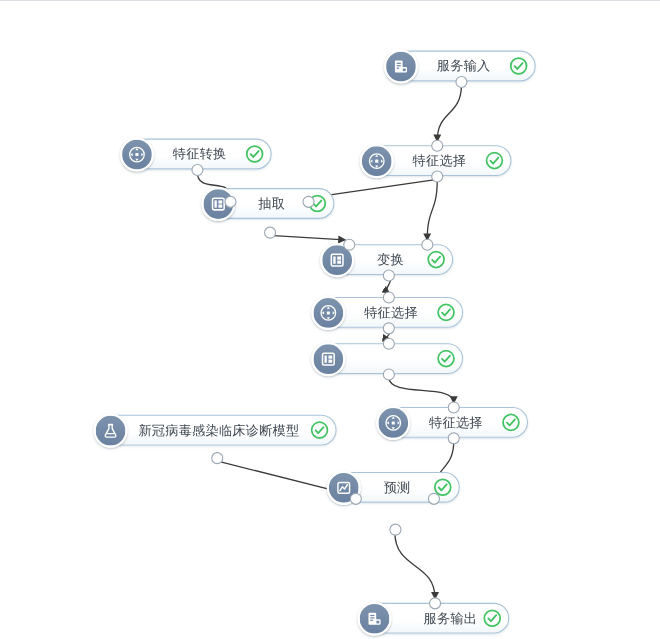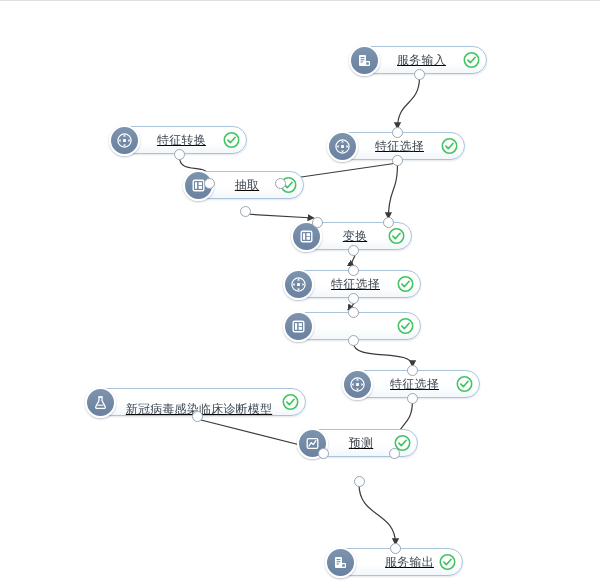--- a/index.html
+++ b/index.html
@@ -30,21 +30,20 @@
   .node {
     position: absolute;
     height: 28px;
     box-sizing: border-box;
     border: 1px solid #a9c4da;
     border-radius: 14px;
     background: linear-gradient(to bottom, #ffffff 0%, #ffffff 55%, #f3f7fa 100%);
     box-shadow: 0 1px 2px rgba(90,115,140,0.18);
     display: flex;
     align-items: center;
-    text-decoration: underline;
   }
   .node-icon {
     position: absolute;
     left: -4px;
     top: -2px;
     width: 31px;
     height: 31px;
     border-radius: 50%;
     background: linear-gradient(to bottom, #7d93ad 0%, #6a81a0 100%);
     border: 2px solid #ffffff;
@@ -249,21 +248,21 @@
           </svg>
         </div>
         <div class="node-label">特征选择</div>
         <div class="node-status" title="已完成"><svg viewBox="0 0 17 17" width="17" height="17">
             <circle cx="8.5" cy="8.5" r="7.2" fill="none" stroke="#43c463" stroke-width="1.6"></circle>
             <path d="M4.9 8.7 L7.3 11.2 L12.1 5.8" fill="none" stroke="#43c463" stroke-width="1.7" stroke-linecap="round" stroke-linejoin="round"></path>
           </svg></div>
       </div>
       <div class="port" style="left: 407px; top: 363.5px;"></div>
       <div class="port" style="left: 407px; top: 391.5px;"></div>
-      <div class="node" style="left: 88px; top: 387px; width: 218px; align-items: flex-end;">
+      <div class="node" style="left: 88px; top: 376px; width: 218px;">
         <div class="node-icon">
           <svg viewBox="0 0 17 17" width="17" height="17">
             <path d="M7 3 L10 3 L10 6.6 L13.2 12.6 A1.2 1.2 0 0 1 12.1 14.4 L4.9 14.4 A1.2 1.2 0 0 1 3.8 12.6 L7 6.6 Z" fill="none" stroke="#fff" stroke-width="1.25" stroke-linejoin="round"></path>
             <rect x="6.2" y="2.3" width="4.6" height="1.3" rx="0.5" fill="#fff"></rect>
             <path d="M5.5 11.2 L11.5 11.2" stroke="#fff" stroke-width="1.1"></path>
           </svg>
         </div>
         <div class="node-label">新冠病毒感染临床诊断模型</div>
         <div class="node-status" title="已完成"><svg viewBox="0 0 17 17" width="17" height="17">
             <circle cx="8.5" cy="8.5" r="7.2" fill="none" stroke="#43c463" stroke-width="1.6"></circle>

